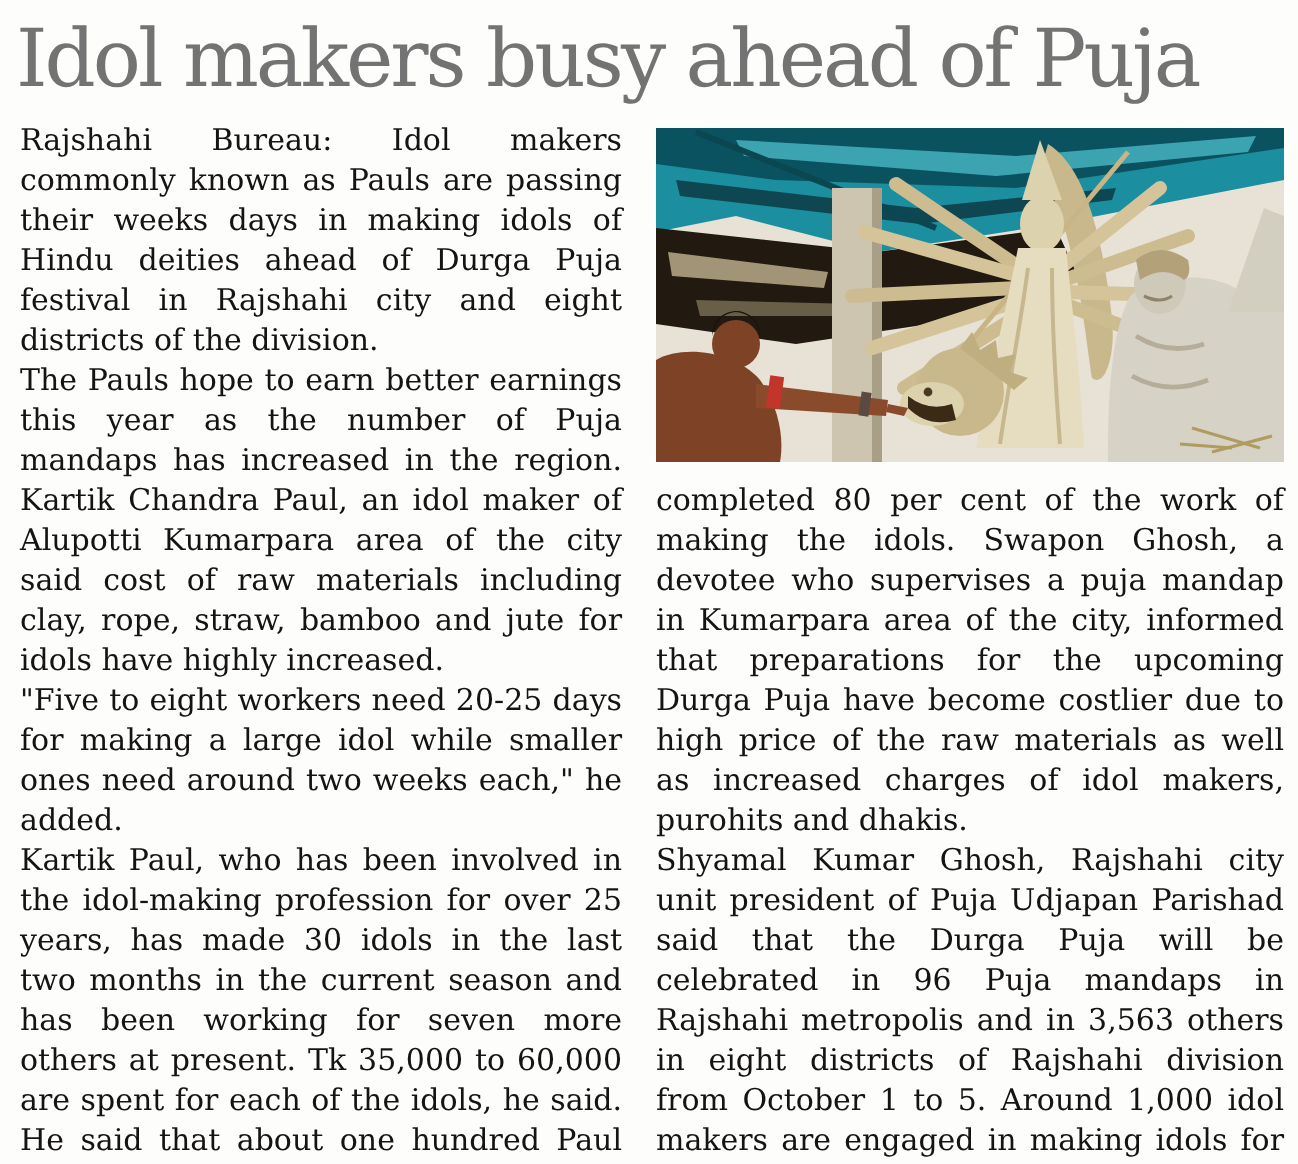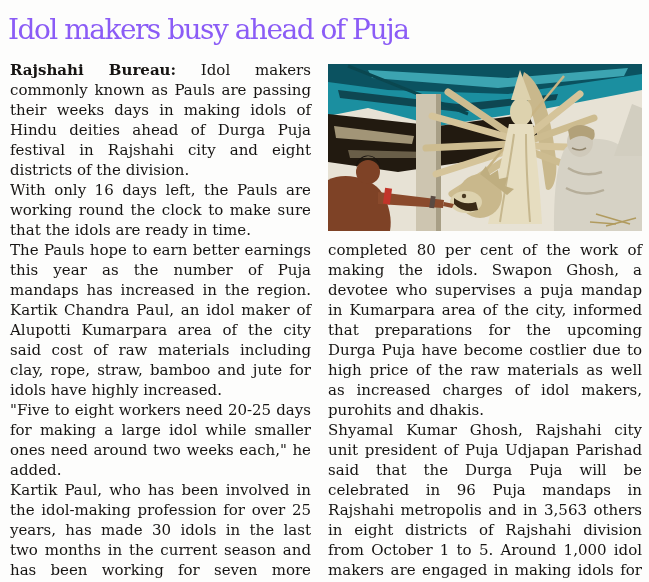--- a/index.html
+++ b/index.html
@@ -14,64 +14,63 @@
     background: #fdfdfc;
     overflow: hidden;
     font-family: "DejaVu Serif", serif;
     color: #161412;
   }
   .headline {
     margin: 0;
     padding: 6px 8px 4px 8px;
     font-family: "DejaVu Serif", serif;
     font-weight: 500;
-    font-size: 28px;
+    font-size: 40px;
     line-height: 48px;
     letter-spacing: -1.5px;
-    color: #8b5cf6;
+    color: #737373;
     white-space: nowrap;
   }
   .columns {
     display: flex;
     gap: 17px;
     padding: 2px 7px 0 10px;
     align-items: flex-start;
   }
   .col {
     text-align: justify;
     font-size: 15px;
     line-height: 20px;
   }
   .col-left  { width: 301px; }
   .col-right { width: 314px; }
   .col p {
     margin: 0;
     padding: 0;
   }
-  .lead { font-weight: bold; }
+  .lead { font-weight: normal; }
   figure.photo {
     margin: 4px 0 9px 0;
     width: 314px;
     height: 167px;
     line-height: 0;
   }
   figure.photo svg { width: 100%; height: 100%; display: block; }
 </style>
 </head>
 <body>
 
 <div class="page">
 
   <h1 class="headline">Idol makers busy ahead of Puja</h1>
 
   <div class="columns">
 
     <div class="col col-left">
       <p><span class="lead">Rajshahi Bureau:</span><span> Idol makers commonly known as Pauls are passing their weeks days in making idols of Hindu deities ahead of Durga Puja festival in Rajshahi city and eight districts of the division.</span></p>
-      <p>With only 16 days left, the Pauls are working round the clock to make sure that the idols are ready in time.</p>
       <p>The Pauls hope to earn better earnings this year as the number of Puja mandaps has increased in the region. Kartik Chandra Paul, an idol maker of Alupotti Kumarpara area of the city said cost of raw materials including clay, rope, straw, bamboo and jute for idols have highly increased.</p>
       <p>"Five to eight workers need 20-25 days for making a large idol while smaller ones need around two weeks each," he added.</p>
       <p>Kartik Paul, who has been involved in the idol-making profession for over 25 years, has made 30 idols in the last two months in the current season and has been working for seven more others at present. Tk 35,000 to 60,000 are spent for each of the idols, he said. He said that about one hundred Paul groups of Rajshahi are now busy making idols for mandaps and they have already</p>
     </div>
 
     <div class="col col-right">
 
       <figure class="photo">
         <svg viewBox="0 0 314 167" preserveAspectRatio="none" role="img" aria-label="An idol maker works on a clay Durga idol beside a lion and demon figure under a teal tin roof">
 

